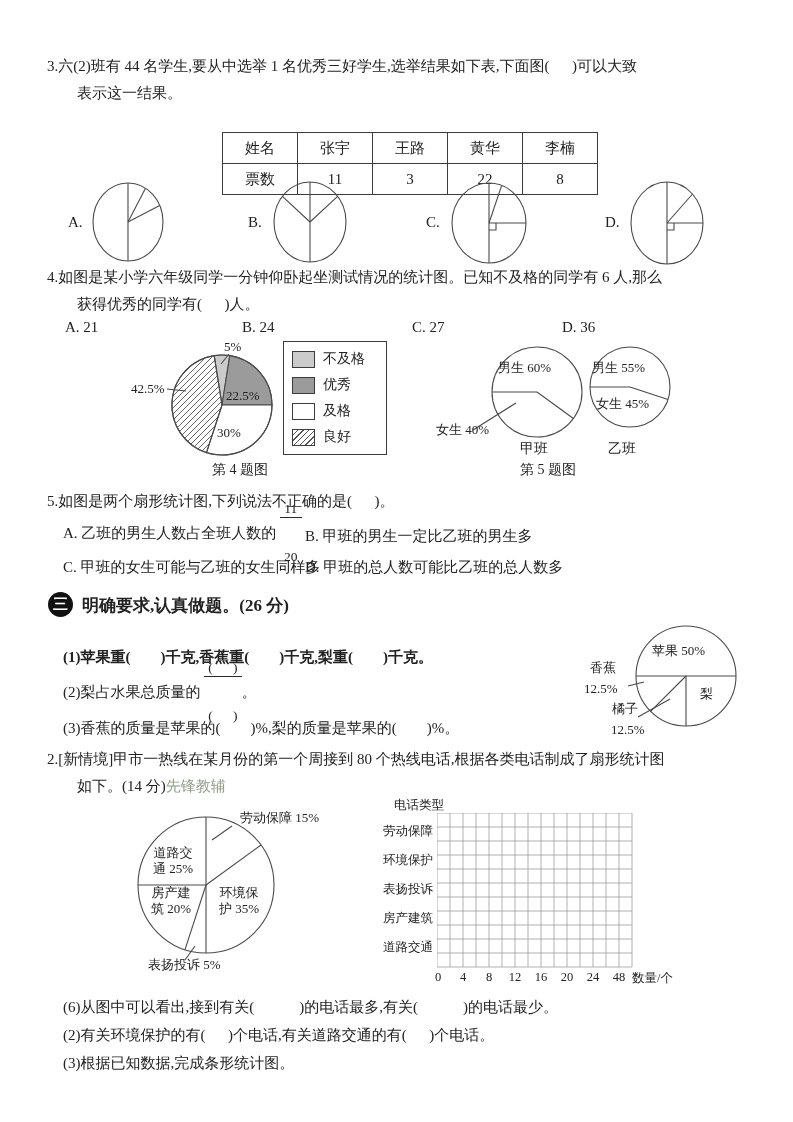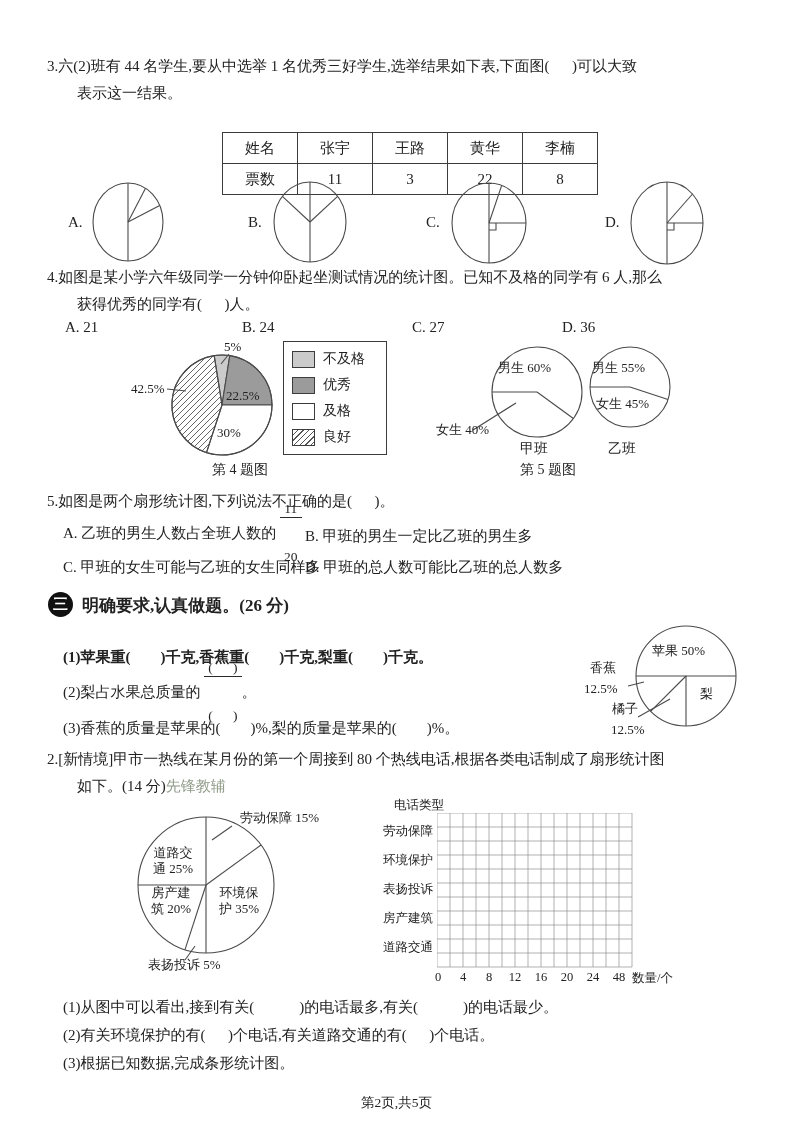--- a/index.html
+++ b/index.html
@@ -289,19 +289,18 @@
   <div class="xlab" style="left:427px;top:970px;">0</div>
   <div class="xlab" style="left:452px;top:970px;">4</div>
   <div class="xlab" style="left:478px;top:970px;">8</div>
   <div class="xlab" style="left:504px;top:970px;">12</div>
   <div class="xlab" style="left:530px;top:970px;">16</div>
   <div class="xlab" style="left:556px;top:970px;">20</div>
   <div class="xlab" style="left:582px;top:970px;">24</div>
   <div class="xlab" style="left:608px;top:970px;">48</div>
   <div class="txt t12" style="left:632px;top:970px;">数量/个</div>
 
-  <div class="txt" style="left:63px;top:998px;">(1)从图中可以看出,接到有关(            )的电话最多,有关(            )的电话最少。</div>
+  <div class="txt" style="left:63px;top:998px;">(6)从图中可以看出,接到有关(            )的电话最多,有关(            )的电话最少。</div>
   <div class="txt" style="left:63px;top:1026px;">(2)有关环境保护的有(      )个电话,有关道路交通的有(      )个电话。</div>
   <div class="txt" style="left:63px;top:1054px;">(3)根据已知数据,完成条形统计图。</div>
 
-  <div class="footer">第2页,共5页</div>
 
 </div>
 
 </body></html>

